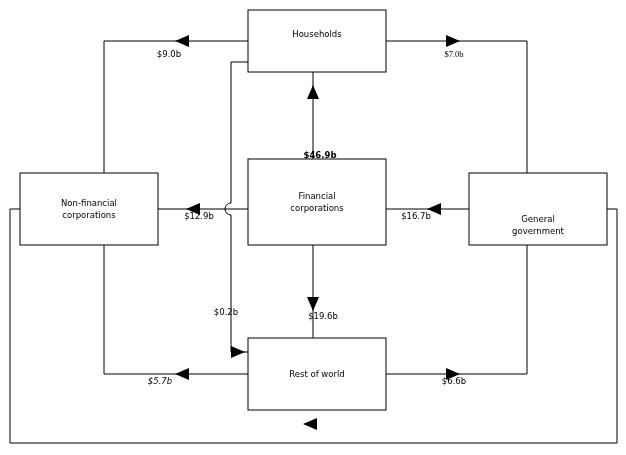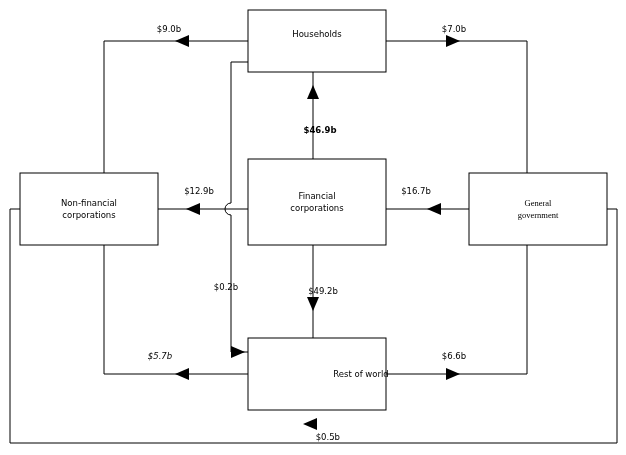--- a/index.html
+++ b/index.html
@@ -37,20 +37,21 @@
   .node-label span {
     display: block;
     white-space: nowrap;
   }
   .flow-label {
     position: absolute;
     font-size: 8.5px;
     color: #000000;
     white-space: nowrap;
     text-align: center;
+    margin-top: 25px;
   }
 </style>
 </head>
 <body>
 
 <div id="canvas">
 
   <svg width="626" height="455" viewBox="0 0 626 455">
     <g fill="none" stroke="#000000" stroke-width="1">
 
@@ -103,42 +104,42 @@
   <div class="node-label" style="left:20px; top:173px; width:138px; height:72px;border-radius:9px;">
     <span>Non-financial</span>
     <span>corporations</span>
   </div>
 
   <div class="node-label" style="left:248px; top:159px; width:138px; height:86px;">
     <span>Financial</span>
     <span>corporations</span>
   </div>
 
-  <div class="node-label" style="left:469px; top:173px; width:138px; height:72px;font-family:Liberation Serif, serif;">
+  <div class="node-label" style="left:469px; top:189px; width:138px; height:72px;">
     <span>General</span>
     <span>government</span>
   </div>
 
-  <div class="node-label" style="left:248px; top:338px; width:138px; height:72px;padding-left:44px;">
+  <div class="node-label" style="left:248px; top:338px; width:138px; height:72px;">
     <span>Rest of world</span>
   </div>
 
   <div class="flow-label" style="left:139px; top:24px; width:60px;">$9.0b</div>
 
-  <div class="flow-label" style="left:424px; top:24px; width:60px;">$7.0b</div>
+  <div class="flow-label" style="left:424px; top:24px; width:60px;font-family:Liberation Serif, serif;">$7.0b</div>
 
   <div class="flow-label" style="left:290px; top:125px; width:60px;font-weight:bold;">$46.9b</div>
 
   <div class="flow-label" style="left:169px; top:186px; width:60px;">$12.9b</div>
 
   <div class="flow-label" style="left:386px; top:186px; width:60px;">$16.7b</div>
 
   <div class="flow-label" style="left:196px; top:282px; width:60px;">$0.2b</div>
 
-  <div class="flow-label" style="left:293px; top:286px; width:60px;">$49.2b</div>
+  <div class="flow-label" style="left:293px; top:286px; width:60px;">$19.6b</div>
 
   <div class="flow-label" style="left:130px; top:351px; width:60px;font-style:italic;">$5.7b</div>
 
   <div class="flow-label" style="left:424px; top:351px; width:60px;">$6.6b</div>
 
   <div class="flow-label" style="left:280px; top:432px; width:60px;text-align:right;">$0.5b</div>
 
 </div>
 
 </body></html>

